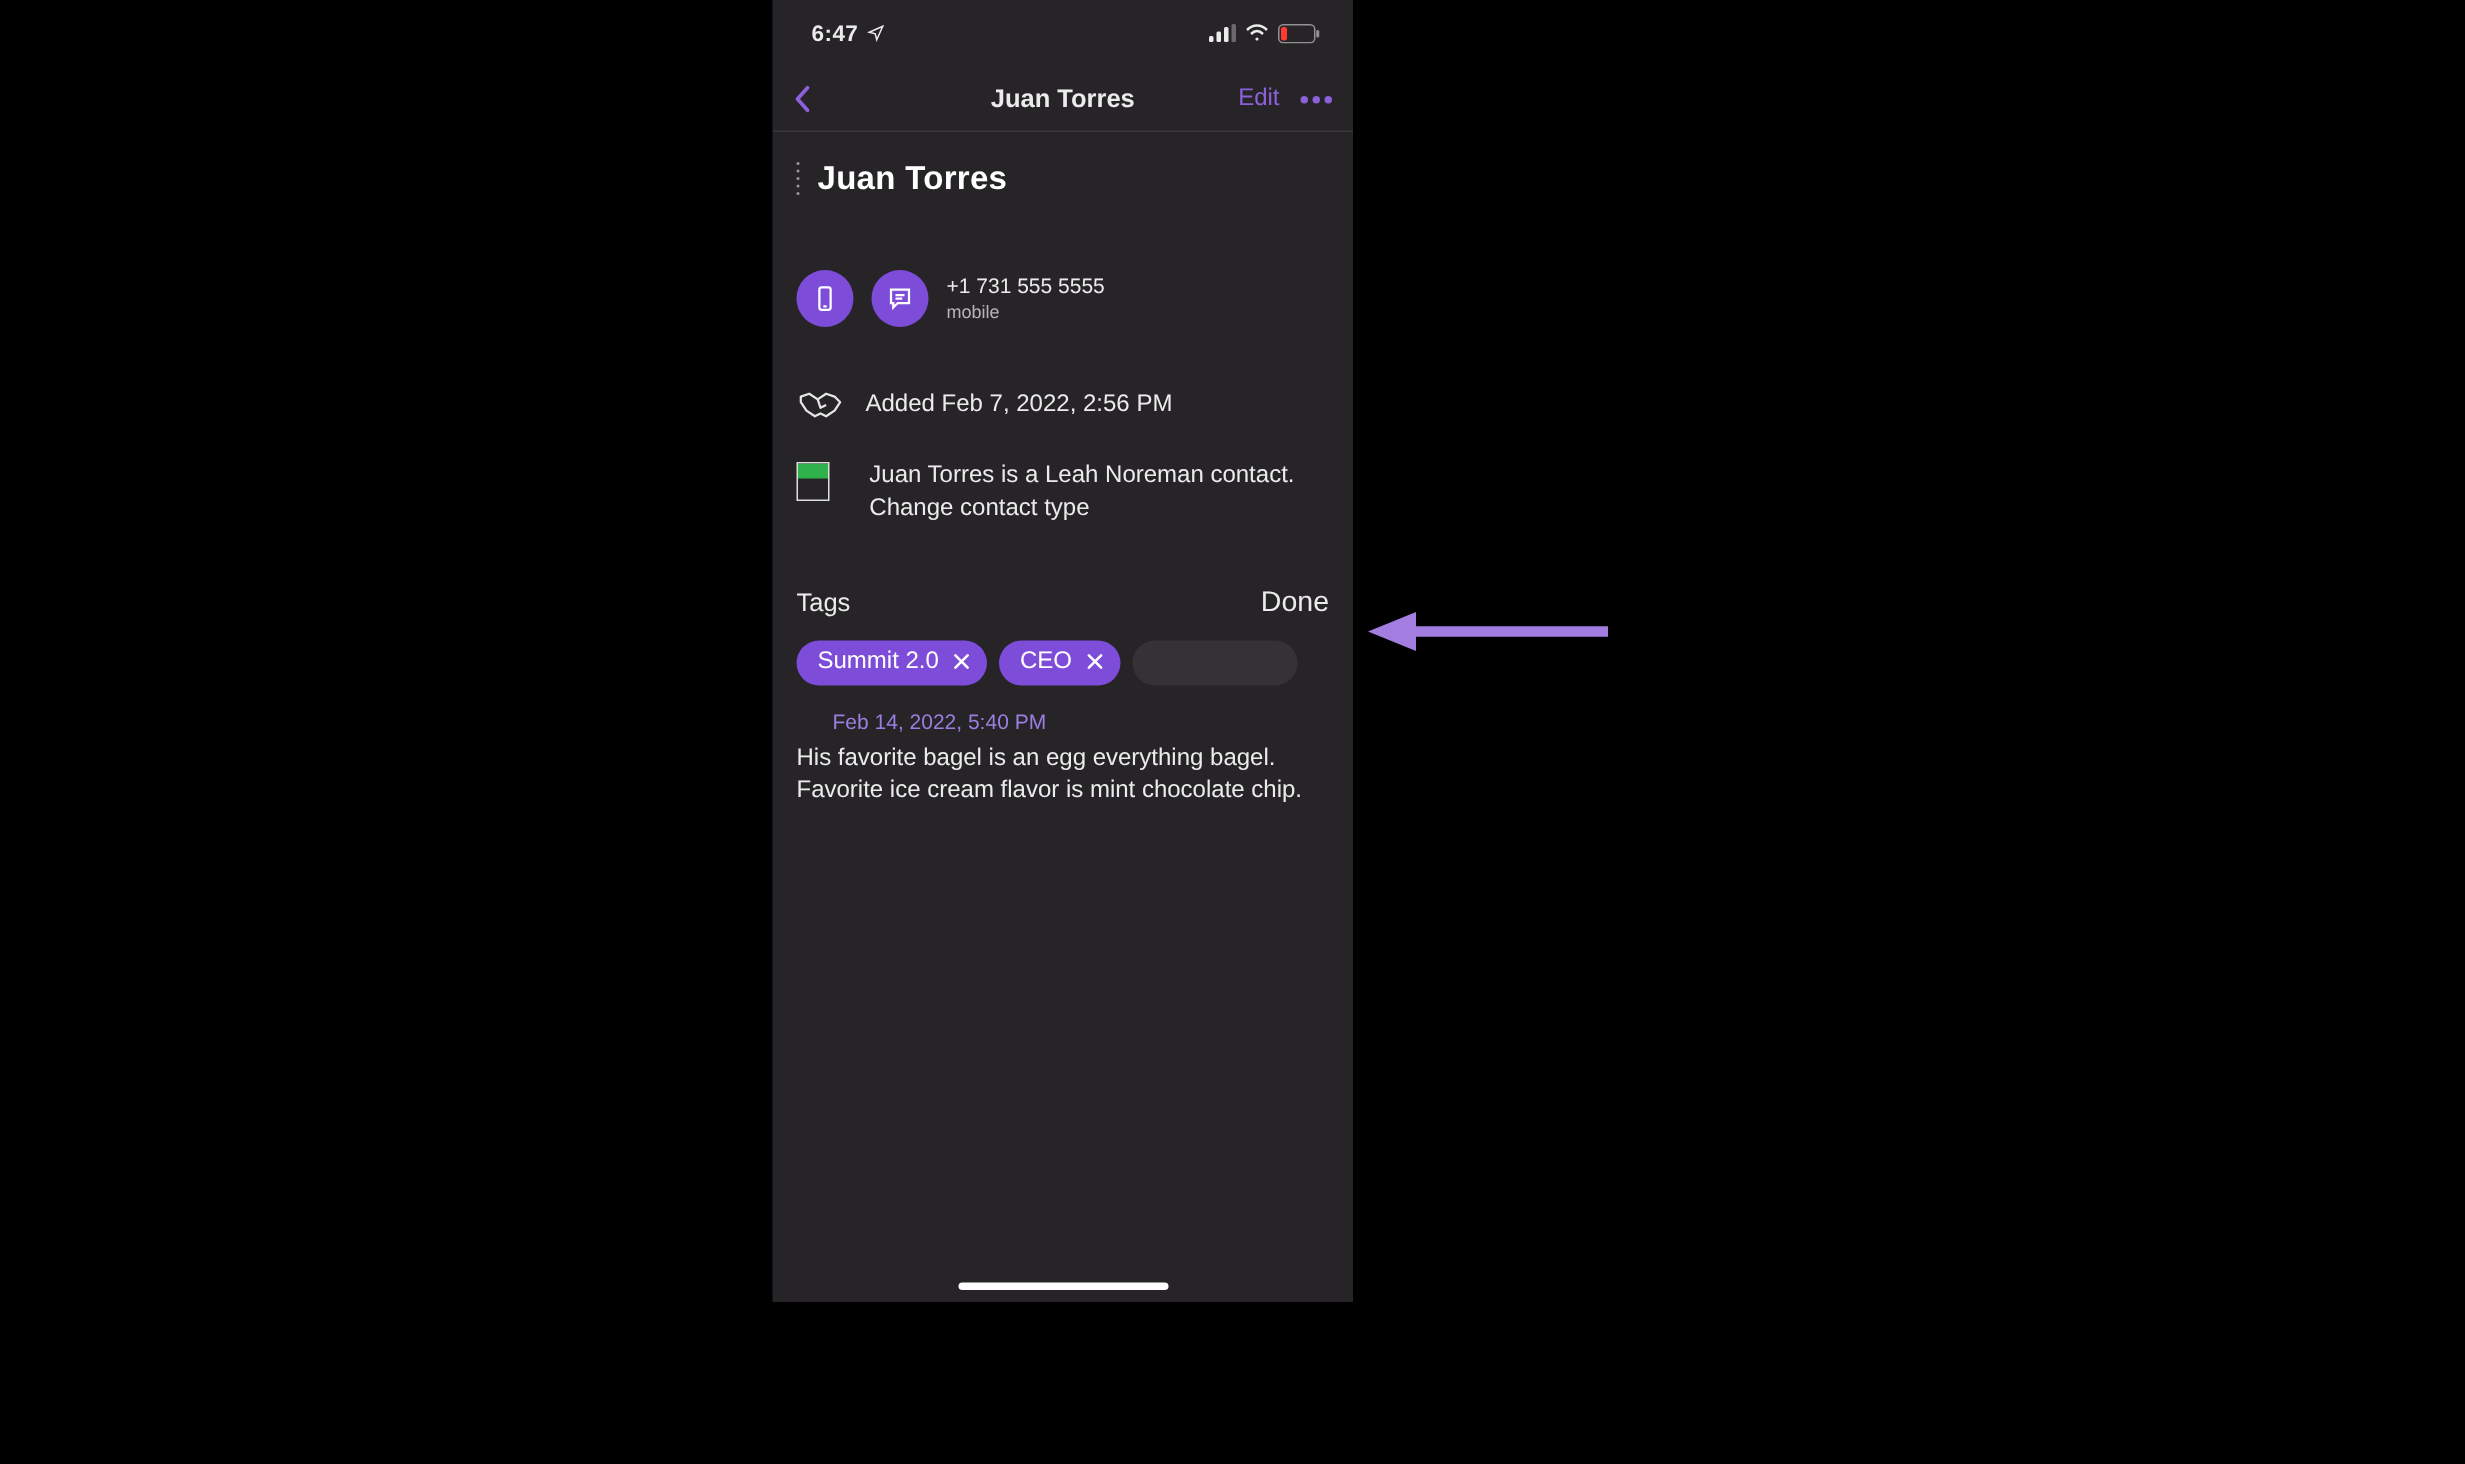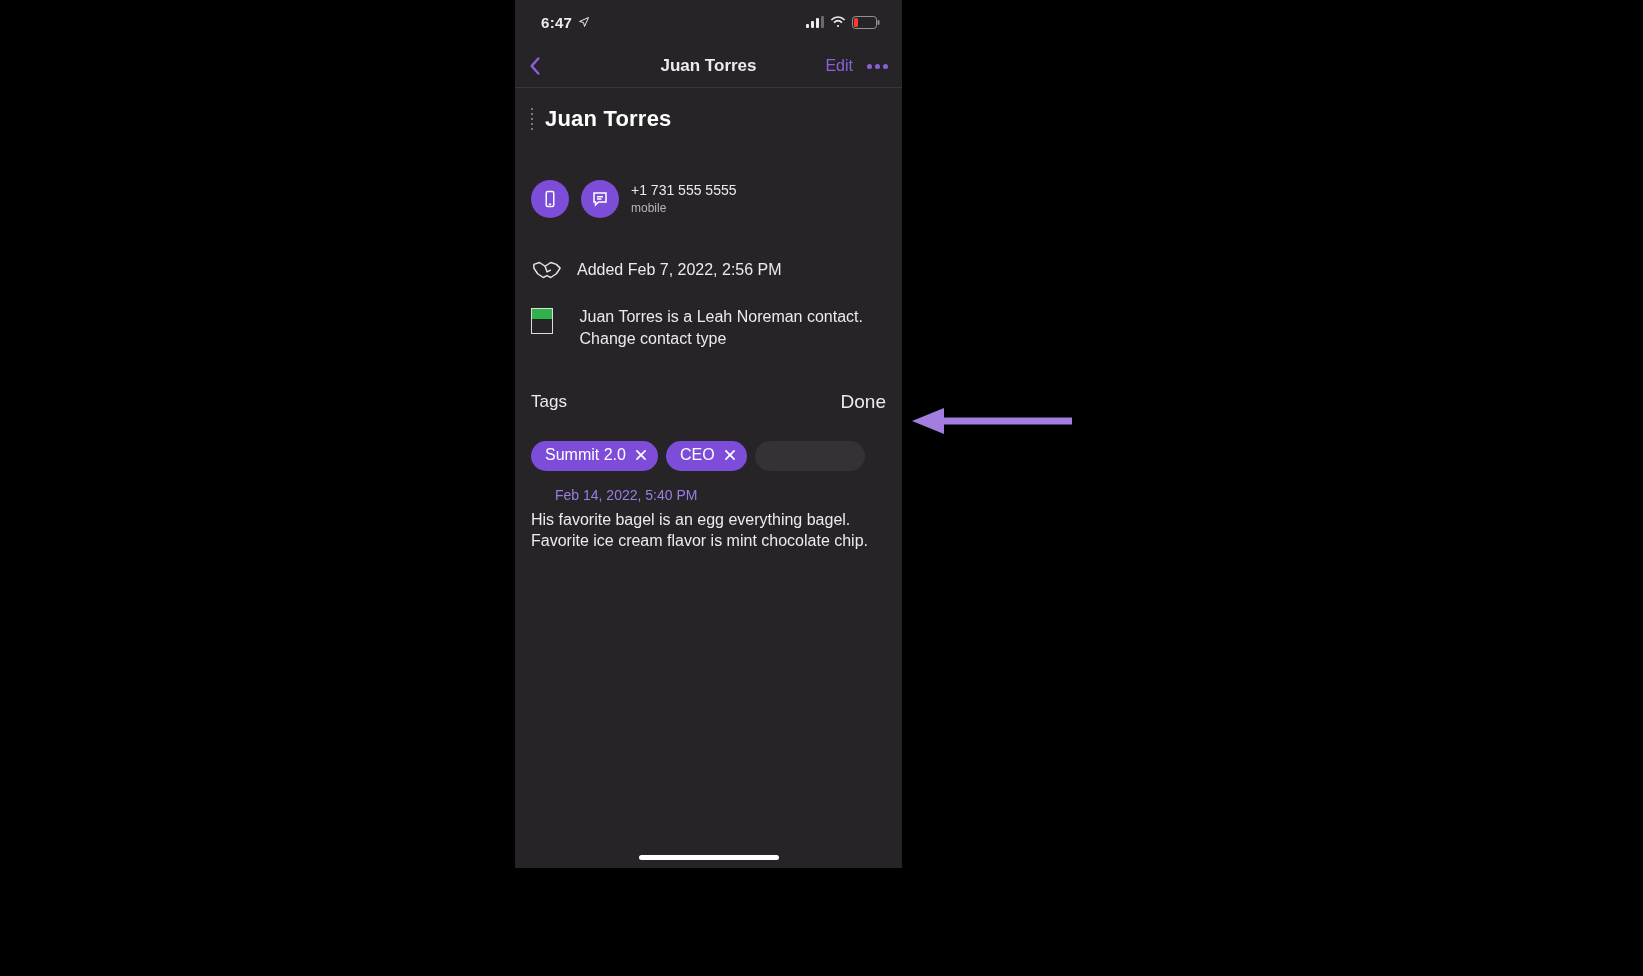--- a/index.html
+++ b/index.html
@@ -142,21 +142,21 @@
   .ctype-text { font-size:16px; color: var(--text-primary); line-height:1.4; }
 
   
   .tags-header {
     margin-top: 40px;
     display:flex; align-items:center; justify-content:space-between;
     font-size:17px; color: var(--text-primary);
   }
   .tags-header .done { color: var(--text-primary); font-size:19px; }
   .tags-list {
-    margin-top:28px; display:flex; flex-wrap:wrap; gap:8px;
+    margin-top:14px; display:flex; flex-wrap:wrap; gap:8px;
   }
   .tag {
     background: var(--accent-strong); color: var(--tag-text);
     border-radius: 16px; padding: 4px 10px 5px 14px;
     display:flex; align-items:center; gap:8px;
     font-size:16px; line-height:1;
   }
   .tag .tag-close { display:flex; align-items:center; justify-content:center; }
   .tag .tag-close svg { display:block; }
   .tag-placeholder {

